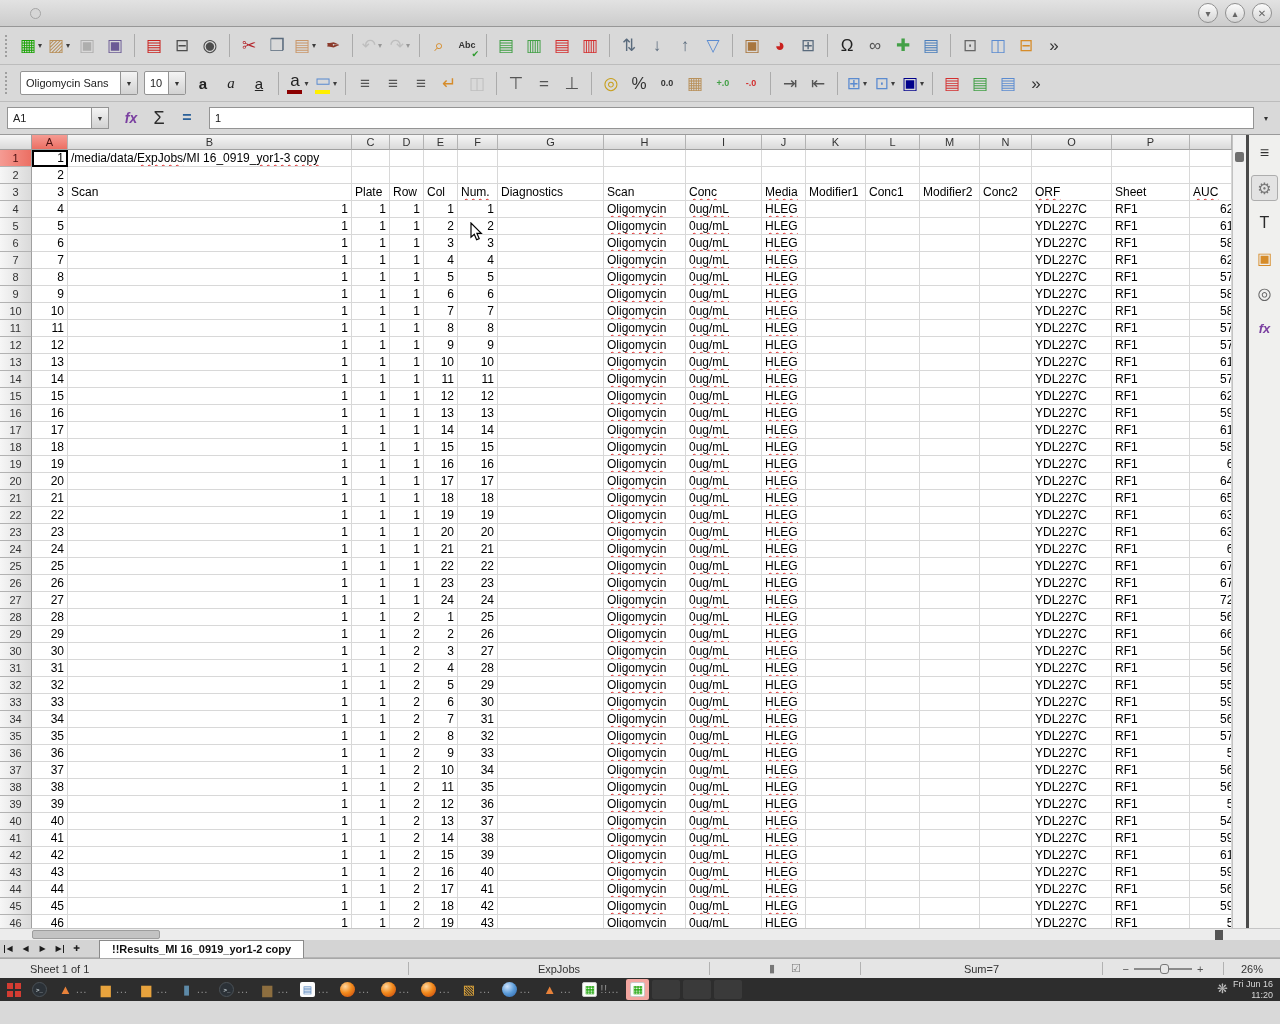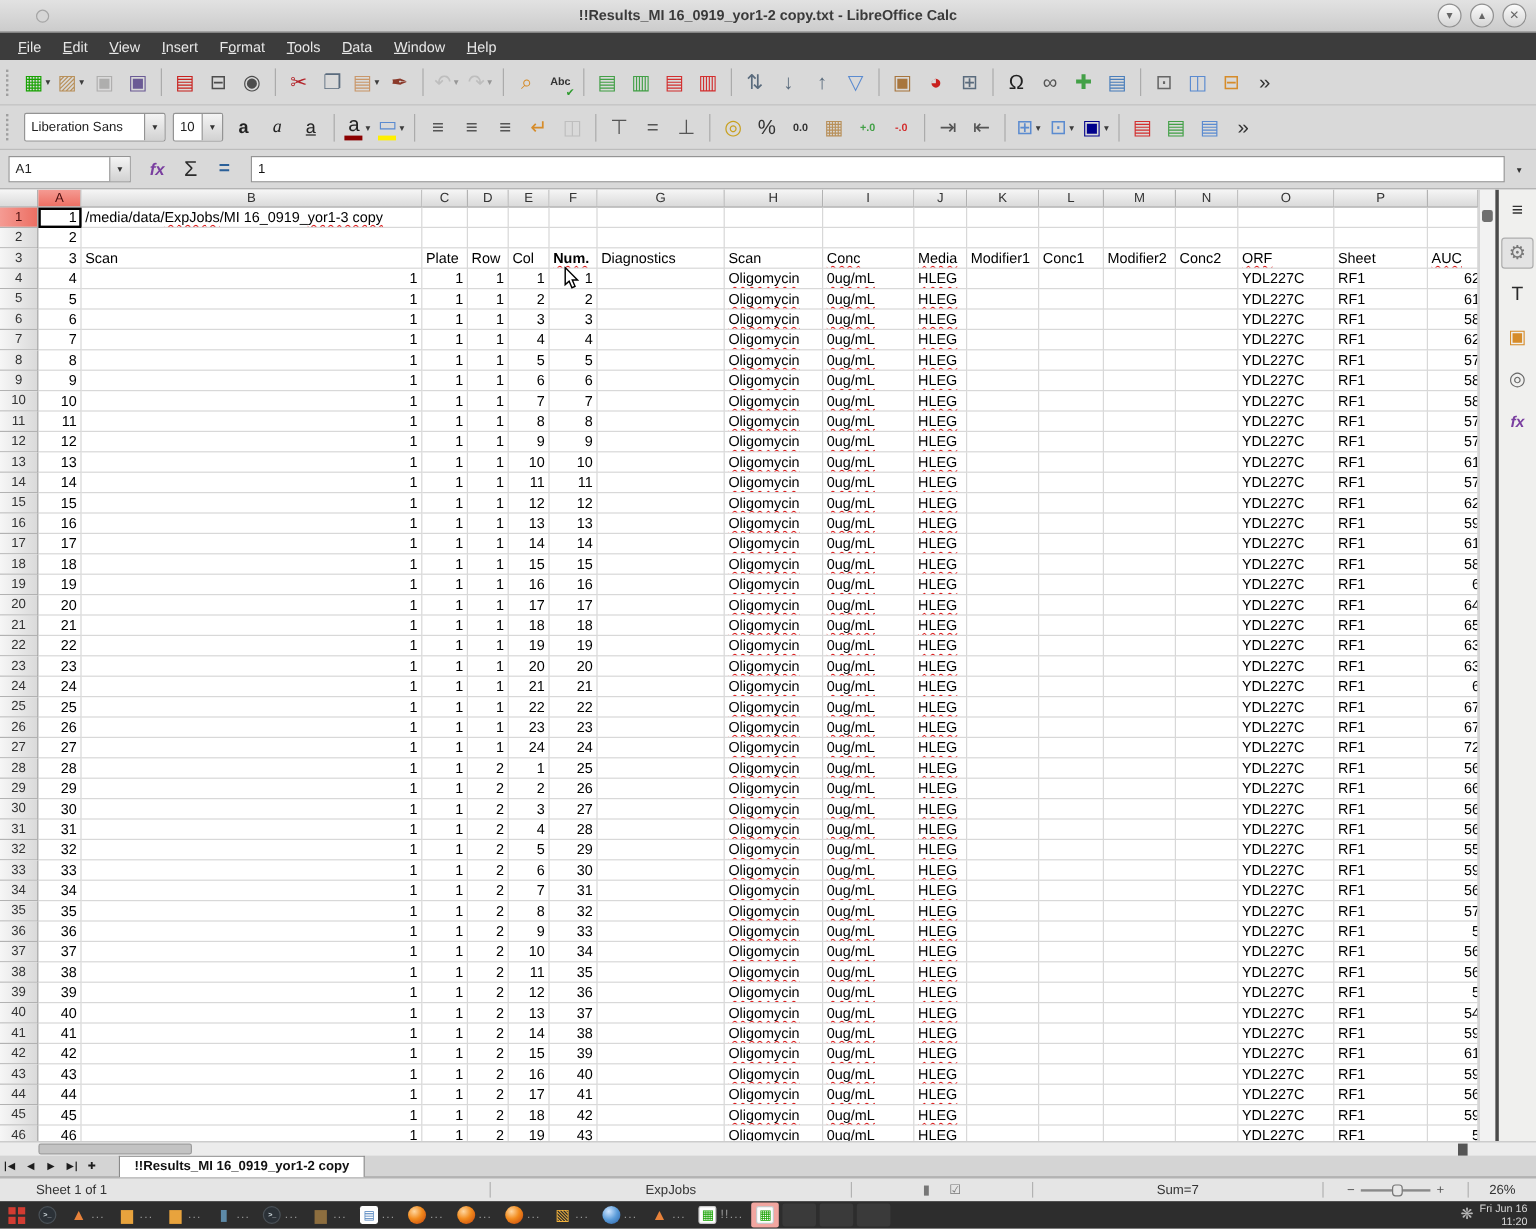--- a/index.html
+++ b/index.html
@@ -126,39 +126,27 @@
 .clock-icon{color:#b8b8b8;font-size:13px}
 .cursor{position:absolute;left:470px;top:222px;z-index:50;pointer-events:none}
 </style>
 </head>
 <body>
 
 <div class="screen">
 
   <div class="titlebar">
     <span class="tb-dot"></span>
-    <span class="title">!!Results_MI 16_0919_yor1-2 copy.txt - LibreOffice Calc</span>
     <span class="winbtns">
         <div class="winbtn">▾</div>
         <div class="winbtn">▴</div>
         <div class="winbtn">✕</div>
       </span>
   </div>
 
-  <div class="menubar">
-      <div class="menu-item"><u>F</u>ile</div>
-      <div class="menu-item"><u>E</u>dit</div>
-      <div class="menu-item"><u>V</u>iew</div>
-      <div class="menu-item"><u>I</u>nsert</div>
-      <div class="menu-item">F<u>o</u>rmat</div>
-      <div class="menu-item"><u>T</u>ools</div>
-      <div class="menu-item"><u>D</u>ata</div>
-      <div class="menu-item"><u>W</u>indow</div>
-      <div class="menu-item"><u>H</u>elp</div>
-    </div>
 
   <div class="toolbar std">
       <span class="grip"></span>
       <div class="tbtn">
         <div class="glyphwrap">
           <div class="glyph" style="color: rgb(24, 163, 3);">▦</div>
         </div>
         <div class="dd">▾</div>
       </div>
       <div class="tbtn">
@@ -338,21 +326,21 @@
       <div class="tbtn">
         <div class="glyphwrap">
           <div class="glyph" style="color: rgb(51, 51, 51);">»</div>
         </div>
       </div>
     </div>
 
   <div class="toolbar fmt">
       <span class="grip"></span>
       <div class="combo" style="width: 118px;">
-        <div class="combo-text">Liberation Sans</div>
+        <div class="combo-text">Oligomycin Sans</div>
         <div class="combo-arrow">▼</div>
       </div>
       <div class="combo" style="width: 42px;">
         <div class="combo-text">10</div>
         <div class="combo-arrow">▼</div>
       </div>
       <div class="tbtn">
         <div class="glyphwrap">
           <div class="glyph b" style="color: rgb(34, 34, 34);">a</div>
         </div>
@@ -605,21 +593,21 @@
           </div>
           <div class="cell al" style="width: 38px;">
             <span>Plate</span>
           </div>
           <div class="cell al" style="width: 34px;">
             <span>Row</span>
           </div>
           <div class="cell al" style="width: 34px;">
             <span>Col</span>
           </div>
-          <div class="cell al" style="width: 40px; font-weight: bold;">
+          <div class="cell al" style="width: 40px;">
             <span class="sq">Num.</span>
           </div>
           <div class="cell al" style="width: 106px;">
             <span>Diagnostics</span>
           </div>
           <div class="cell al" style="width: 82px;">
             <span>Scan</span>
           </div>
           <div class="cell al" style="width: 76px;">
             <span class="sq">Conc</span>

